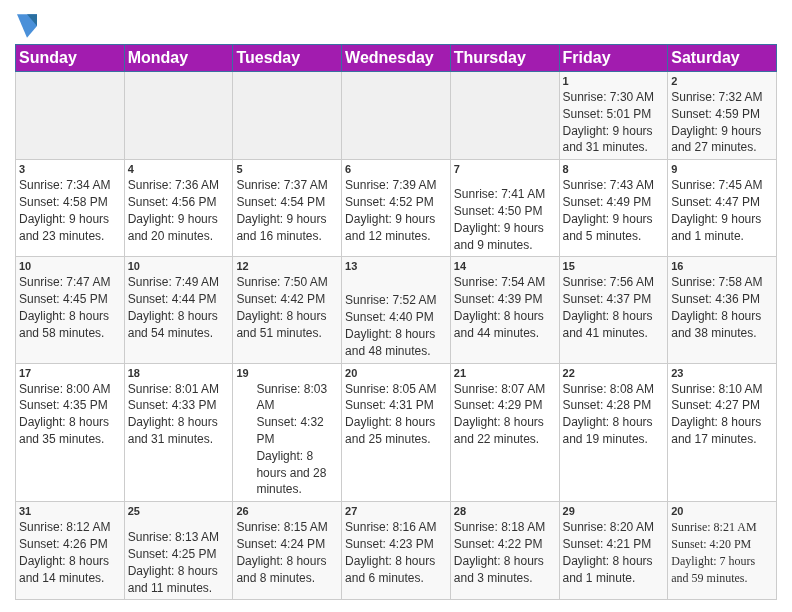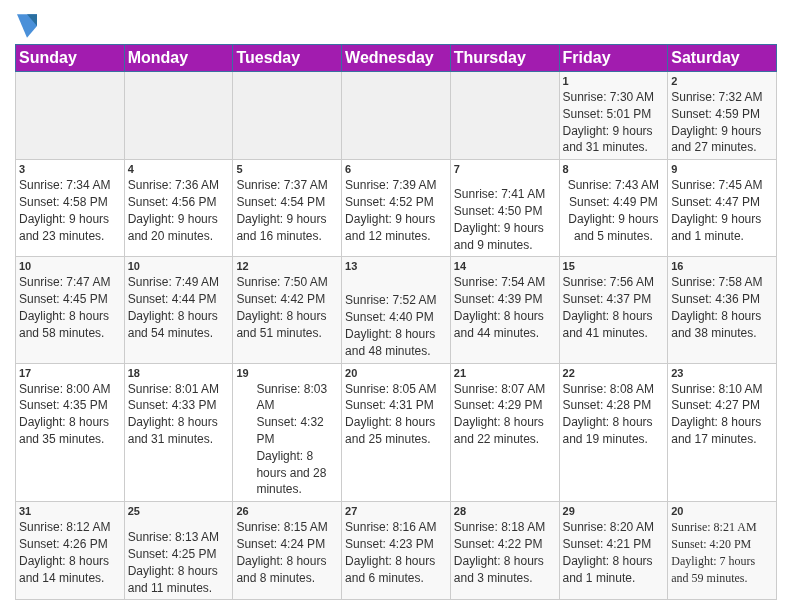--- a/index.html
+++ b/index.html
@@ -181,21 +181,21 @@
 Daylight: 9 hours and 12 minutes.</div>
           </td>
           <td>
             <span class="day-number">7</span>
             <div class="day-info" style="white-space: pre-line; margin-top: 11px;">Sunrise: 7:41 AM
 Sunset: 4:50 PM
 Daylight: 9 hours and 9 minutes.</div>
           </td>
           <td>
             <span class="day-number">8</span>
-            <div class="day-info" style="white-space: pre-line; text-align: center;">Sunrise: 7:43 AM
+            <div class="day-info" style="white-space: pre-line;">Sunrise: 7:43 AM
 Sunset: 4:49 PM
 Daylight: 9 hours and 5 minutes.</div>
           </td>
           <td>
             <span class="day-number">9</span>
             <div class="day-info" style="white-space: pre-line;">Sunrise: 7:45 AM
 Sunset: 4:47 PM
 Daylight: 9 hours and 1 minute.</div>
           </td>
         </tr>

